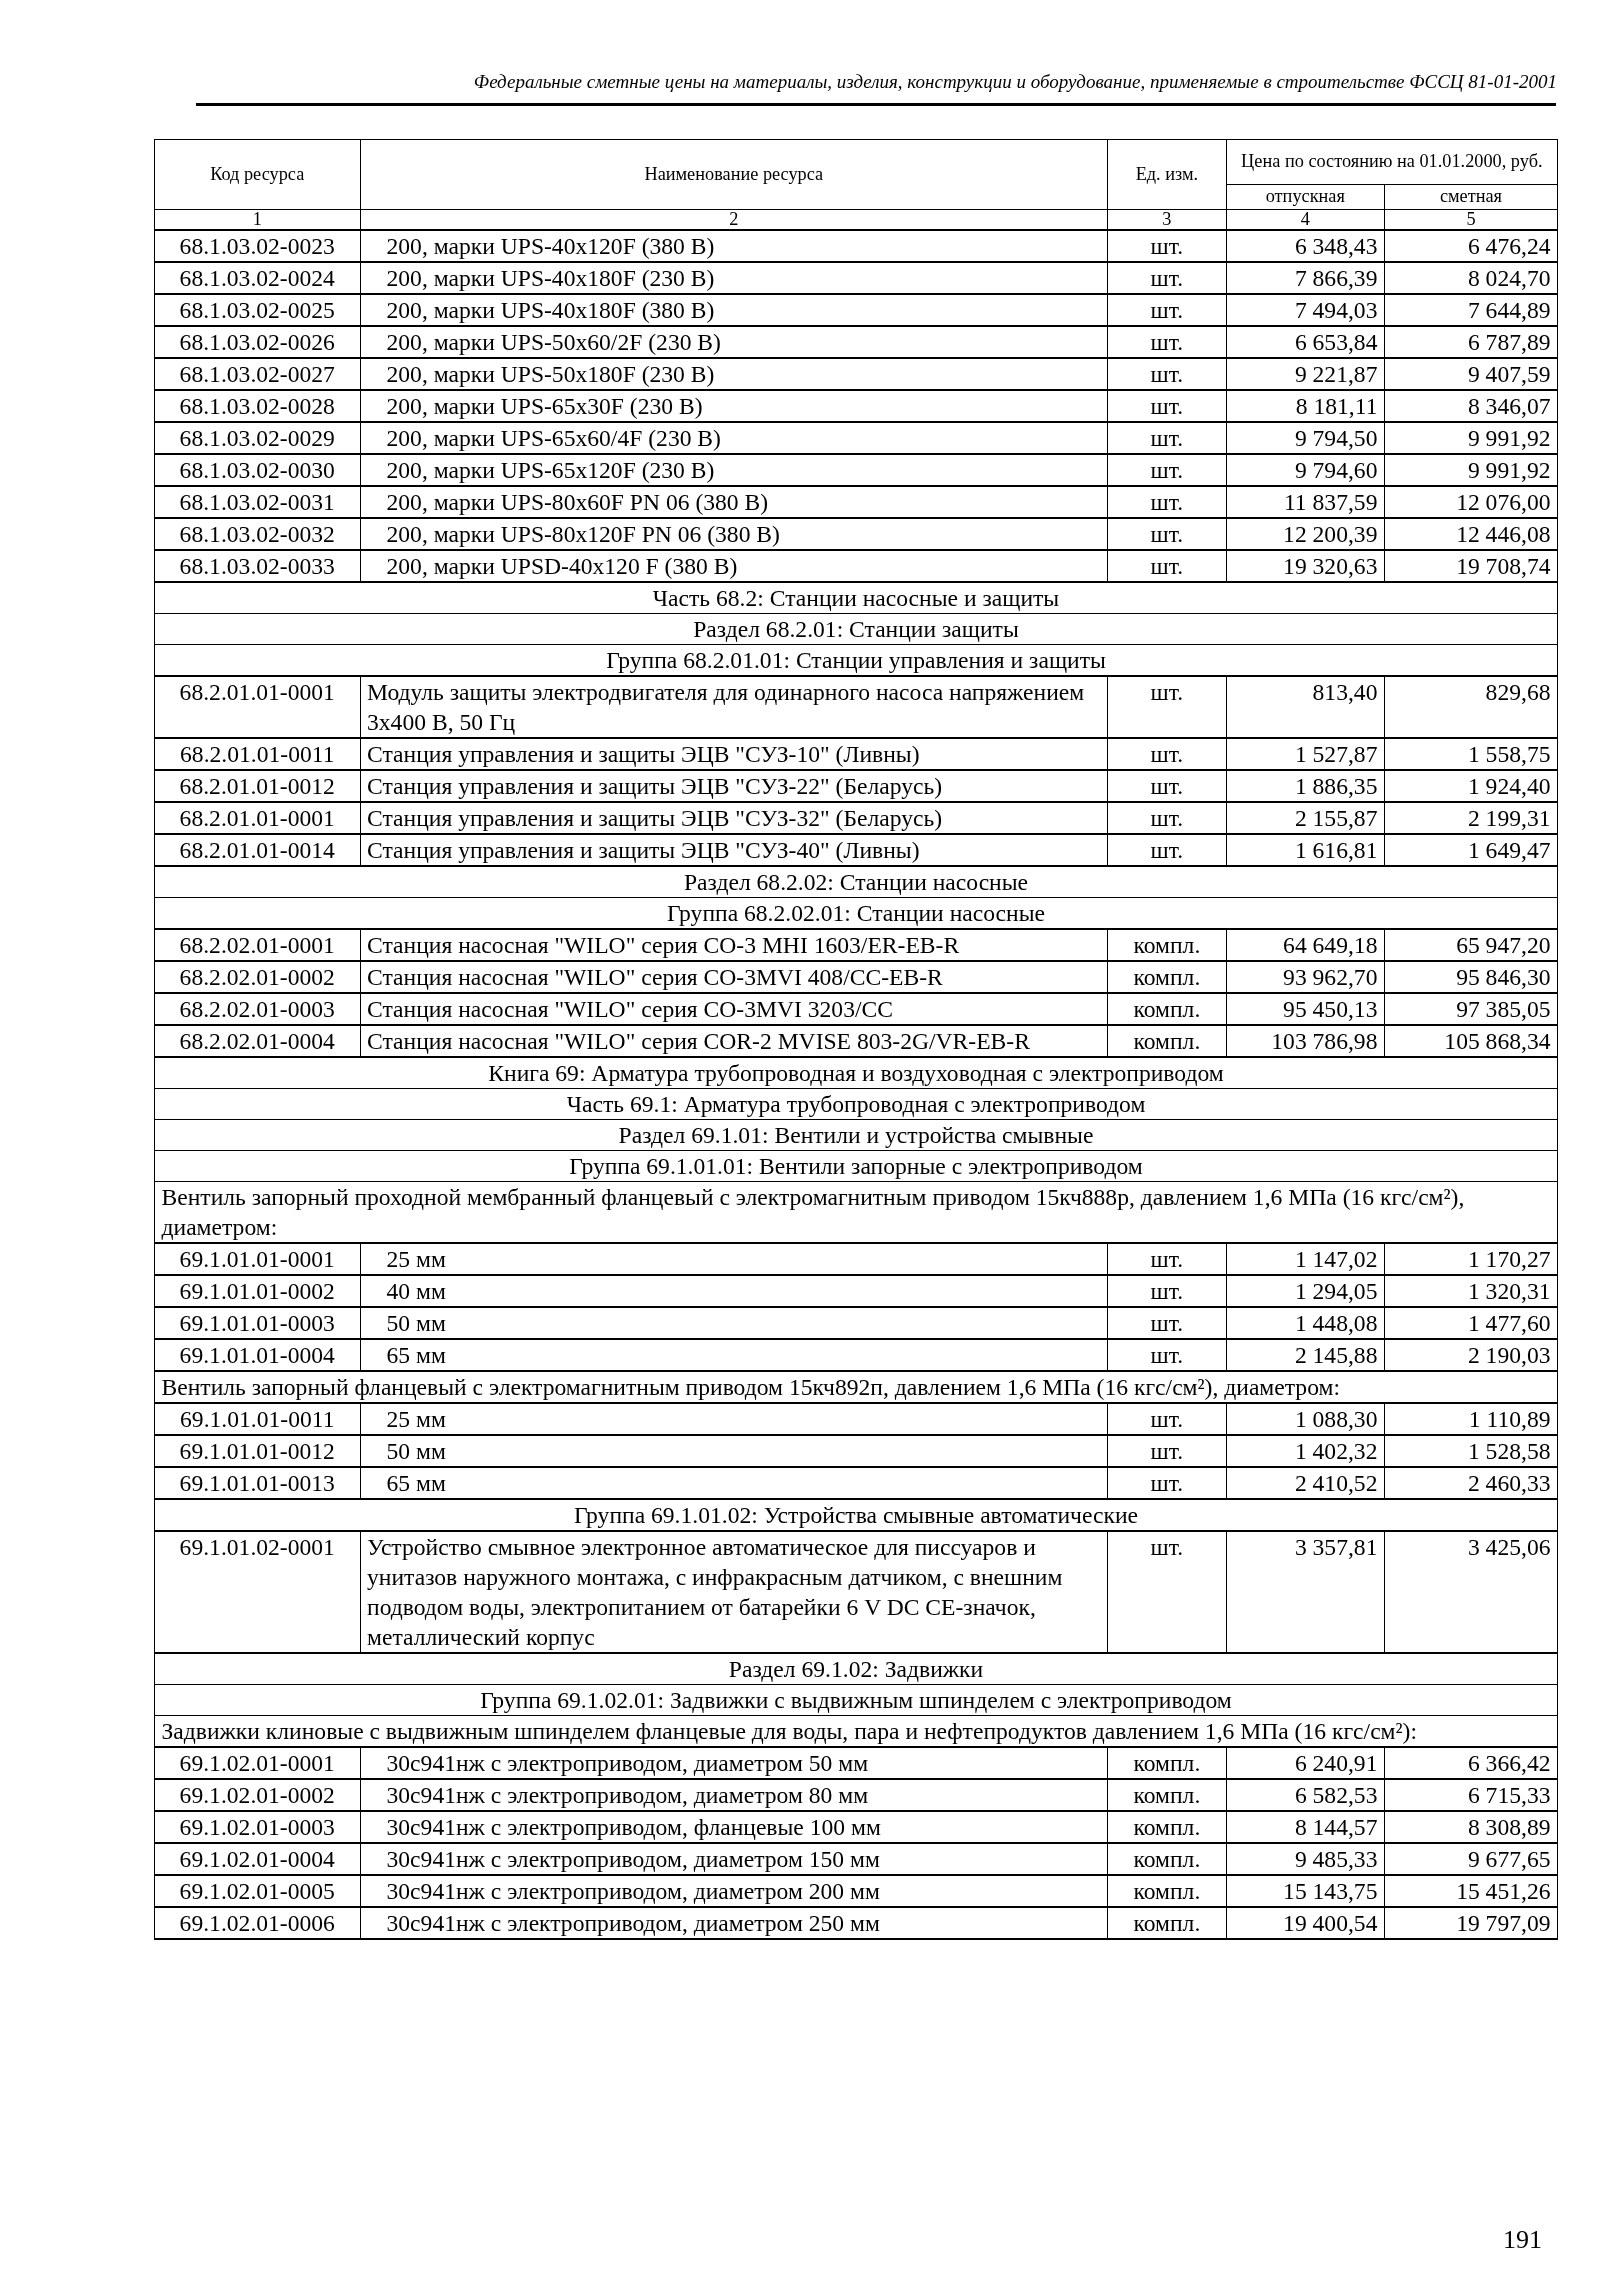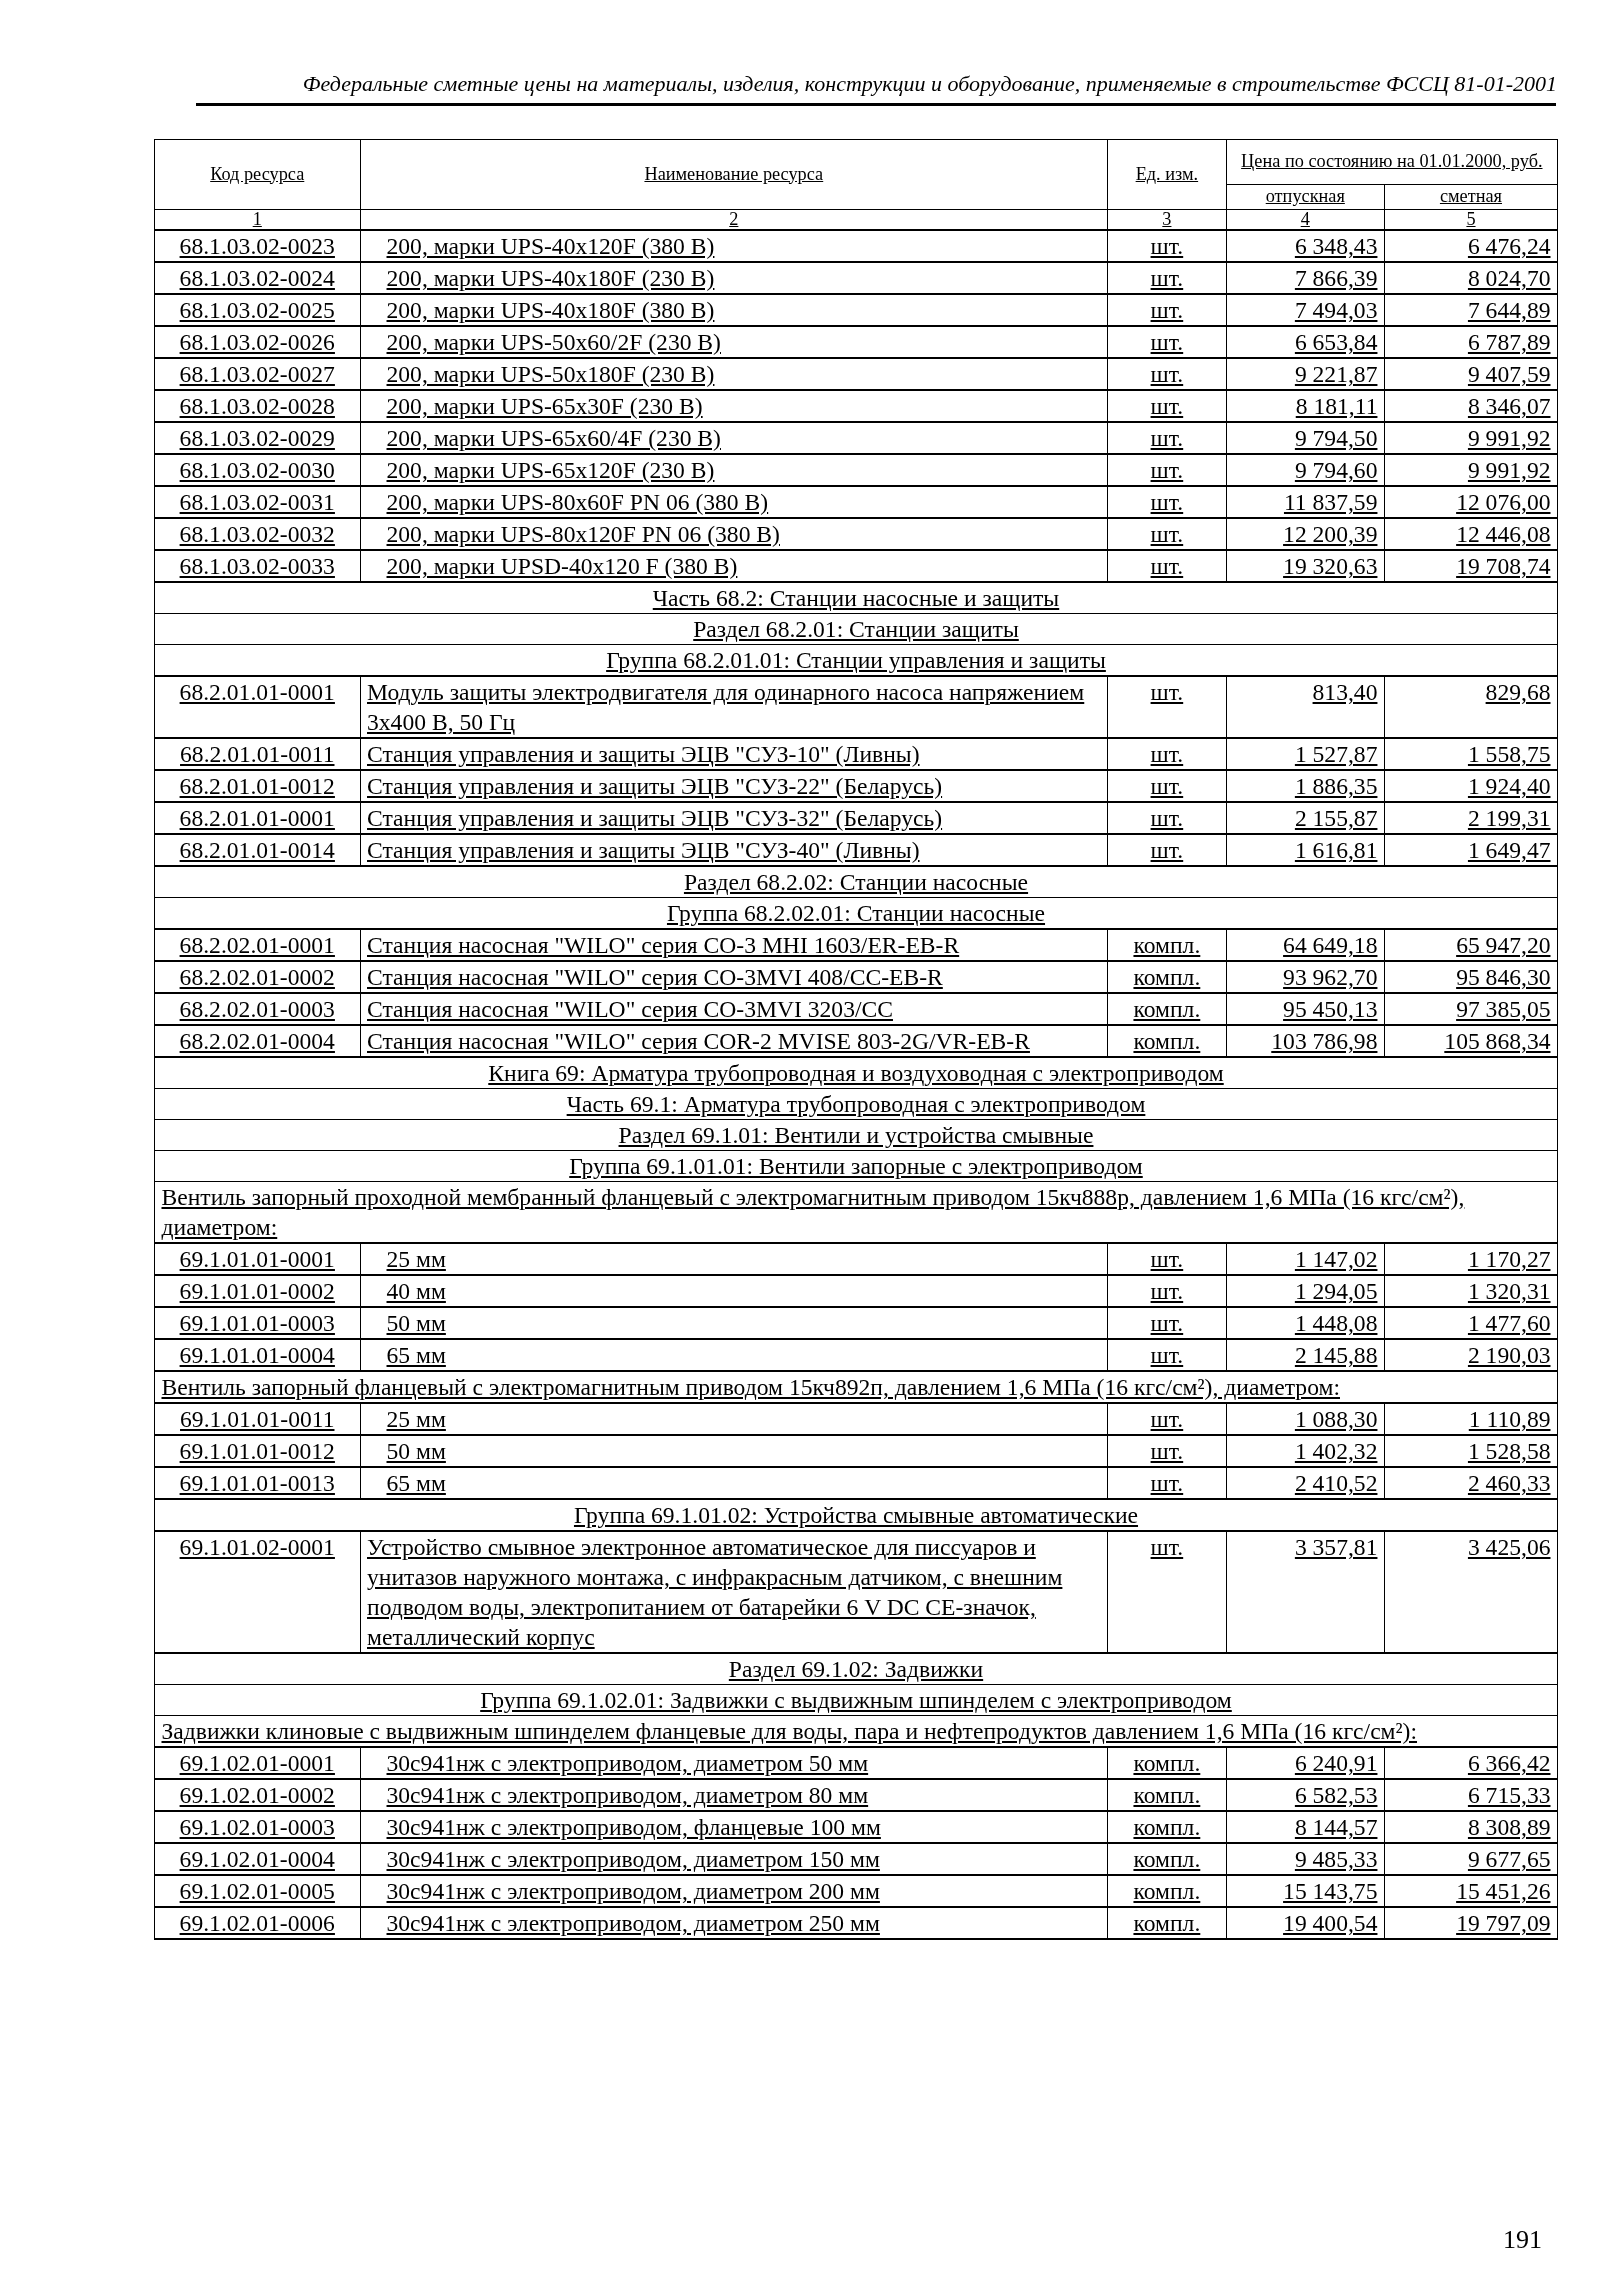--- a/index.html
+++ b/index.html
@@ -1,19 +1,19 @@
 <!DOCTYPE html>
 <html style="font-size:10.5px"><head>
 <meta charset="utf-8">
 <style>
   html, body { margin:0; padding:0; background:#ffffff; }
   body { width:1623px; height:2295px; position:relative; font-family:"Liberation Serif","DejaVu Serif",serif; color:#000; }
-  .running-header { position:absolute; left:196px; top:71px; width:1361px; text-align:right; font-style:italic; font-size:22px; letter-spacing:0px; }
+  .running-header { position:absolute; left:196px; top:71px; width:1361px; text-align:right; font-style:italic; font-size:19px; letter-spacing:0px; }
   .header-rule { position:absolute; left:196px; top:103px; width:1360px; height:2.6px; background:#000; }
-  table.price { position:absolute; left:154px; top:139px; width:1404px; border-collapse:collapse; table-layout:fixed;text-decoration:underline; }
+  table.price { position:absolute; left:154px; top:139px; width:1404px; border-collapse:collapse; table-layout:fixed; }
   table.price td, table.price th { border:1.3px solid #000; padding:0 6.5px; font-weight:normal; font-size:23.6px; line-height:30px; vertical-align:top; }
   table.price th { font-size:18.3px; line-height:23.6px; text-align:center; vertical-align:middle; }
   .col-code { width:196px; }
   .col-name { width:713px; }
   .col-unit { width:113px; }
   .col-p1 { width:151px; }
   .col-p2 { width:165px; }
   th.hdr-top { height:44px; }
   tr.num-row td { text-align:center; font-size:18.3px; line-height:19.6px; padding:0; }
   td.code { text-align:center; padding:0 2.6px;margin-left:33px; }

